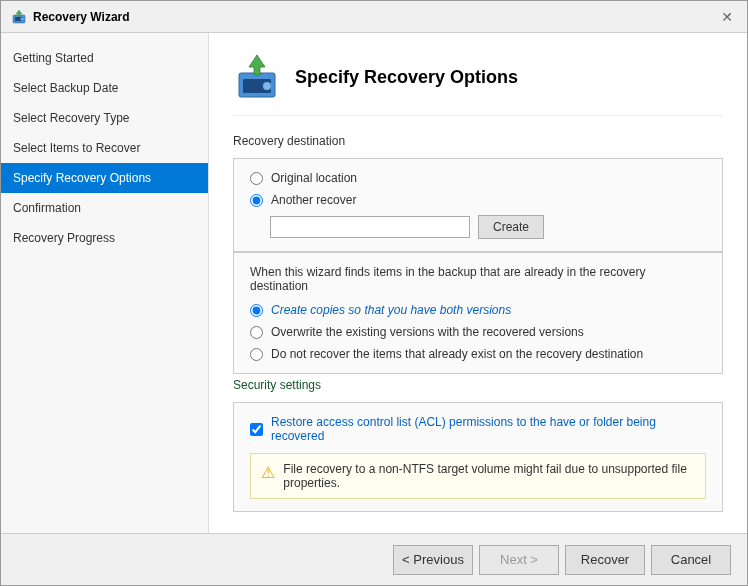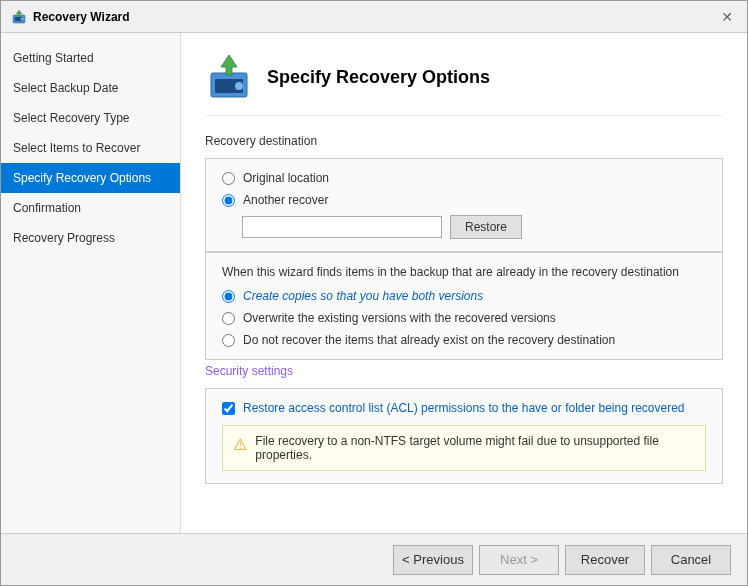--- a/index.html
+++ b/index.html
@@ -52,21 +52,21 @@
       display: flex;
       align-items: center;
       justify-content: center;
     }
     .content-area {
       display: flex;
       flex: 1;
       overflow: hidden;
     }
     .sidebar {
-      width: 180px;
+      width: 208px;
       background: #f7f7f7;
       border-right: 1px solid #ddd;
       padding-top: 10px;
       flex-shrink: 0;
     }
     .sidebar-item {
       padding: 8px 12px;
       font-size: 12px;
       color: #333;
       cursor: pointer;
@@ -159,21 +159,21 @@
     }
     .radio-blue {
       color: #0563C1;
       font-style: italic;
     }
     .security-section {
       margin-top: 4px;
     }
     .security-title {
       font-size: 12px;
-      color: #8b5cf6;
+      color: #14532d;
       margin-bottom: 10px;
     }
     .checkbox-option {
       display: flex;
       align-items: center;
       font-size: 12px;
       color: #0563C1;
       cursor: pointer;
       margin-bottom: 10px;
     }
@@ -287,21 +287,21 @@
           <label class="radio-option">
             <input type="radio" name="destination" style="">
             <span>Original location</span>
           </label>
           <label class="radio-option">
             <input type="radio" name="destination" checked="" style="">
             <span>Another recover</span>
           </label>
           <div class="location-row">
             <input type="text" class="location-input" placeholder="" style="">
-            <button class="browse-btn">Restore</button>
+            <button class="browse-btn">Create</button>
           </div>
         </div>
       </div>
 
       <div class="section">
         <div class="section-box">
           <div class="conflict-section-title">When this wizard finds items in the backup that are already in the recovery destination</div>
           <label class="radio-option">
             <input type="radio" name="conflict" checked="" style="">
             <span class="radio-blue">Create copies so that you have both versions</span>

